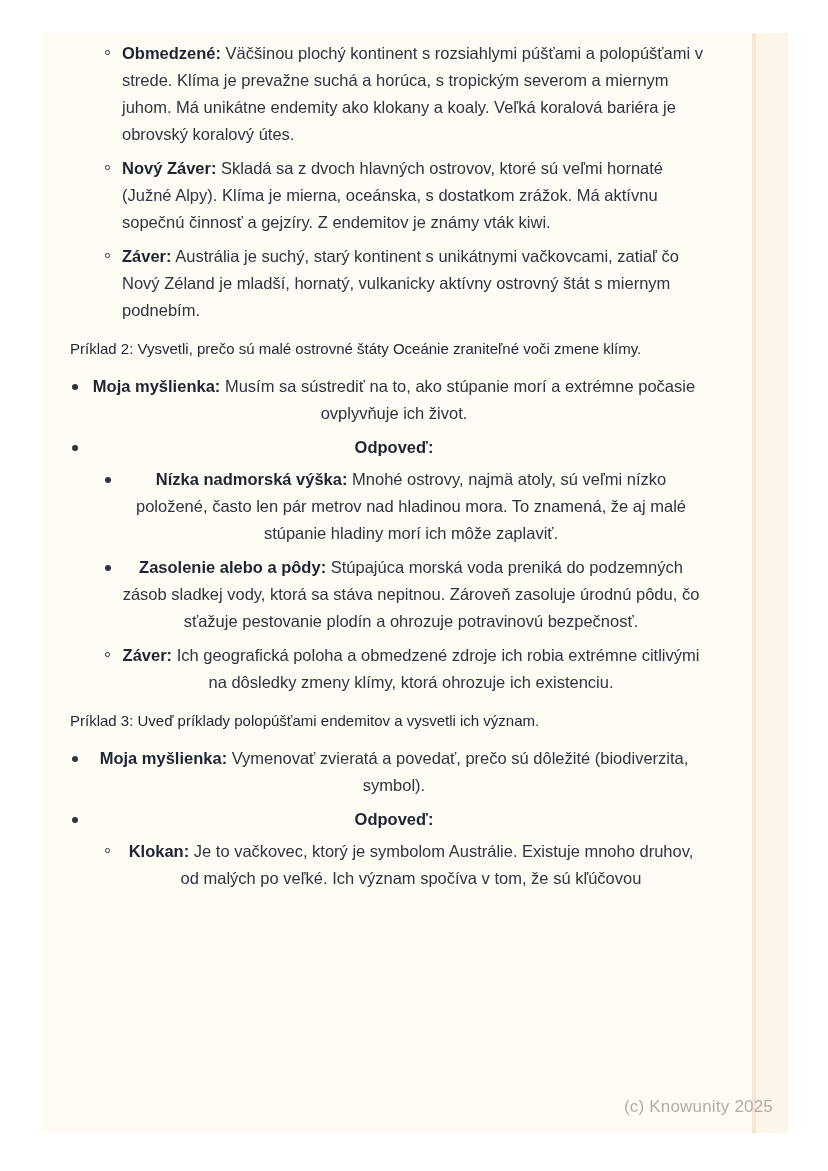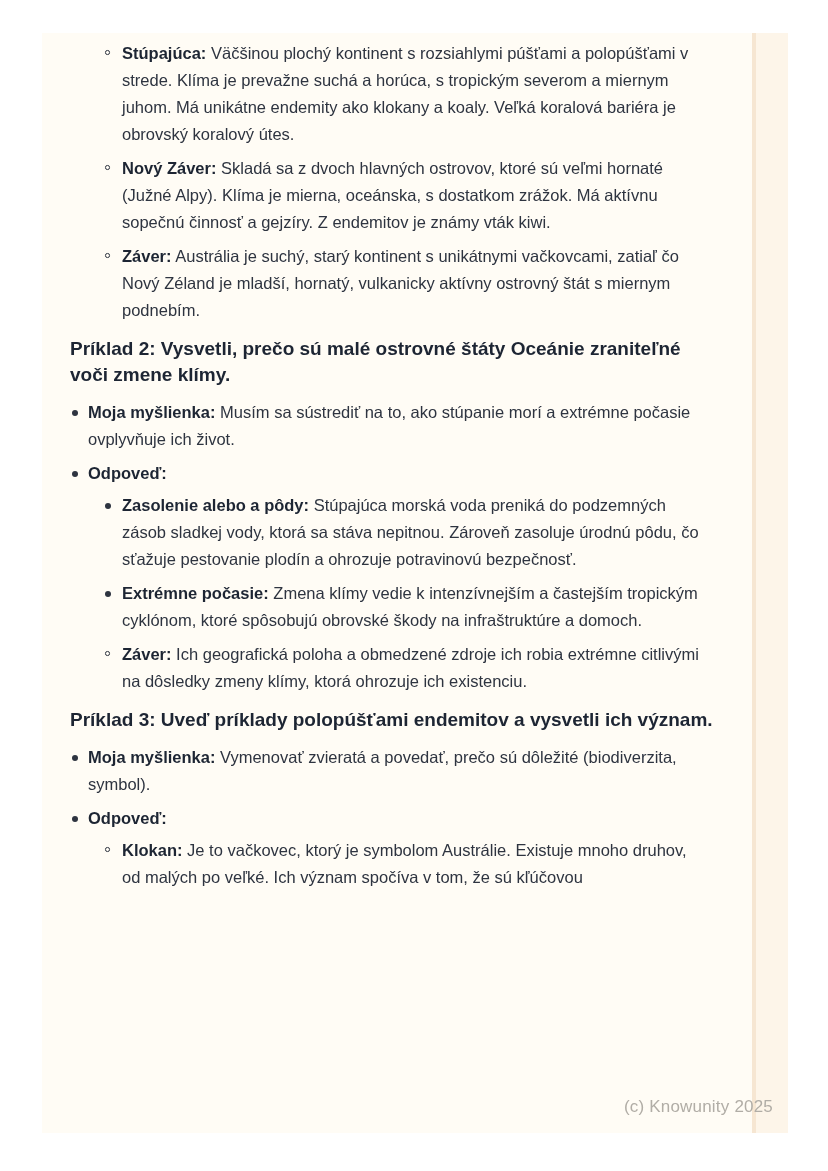--- a/index.html
+++ b/index.html
@@ -26,31 +26,31 @@
   .content {
     position: relative;
     z-index: 1;
     padding: 7px 0 0 28px;
     color: var(--body_text, #2e3440);
     font-size: 16.5px;
     line-height: 27px;
   }
   b, .lbl { font-weight: 700; color: var(--bold_text, #1d2533); }
   h3 {
-    font-size: 19px;
+    font-size: 15px;
     line-height: 26px;
-    font-weight: 700;
+    font-weight: 400;
     color: var(--bold_text, #1d2533);
     max-width: 648px;
     margin: 12px 0 0 0;
   }
   ul { list-style: none; margin: 0; padding: 0; }
   .blk { margin-top: 11px; }
   li { position: relative; margin-bottom: 7px; }
-  .li1 { padding-left: 18px; max-width: 630px; }
+  .li1 { padding-left: 18px; max-width: 630px; text-align: center; }
   .li2 { padding-left: 52px; max-width: 640px; }
   .sub { margin-top: 5px; }
   .bullet {
     position: absolute;
     top: 10.5px;
     width: 6px; height: 6px;
     border-radius: 50%;
     background: var(--body_text, #2e3440);
   }
   .li1 > .bullet { left: 2px; }
@@ -74,21 +74,21 @@
 <body>
 
 <div class="doc-page">
   <div class="edge-strip"></div>
 
   <div class="content">
 
     <ul>
       <li class="li2">
         <span class="bullet hollow"></span>
-        <span class="lbl">Stúpajúca:</span><span> Väčšinou plochý kontinent s rozsiahlymi púšťami a polopúšťami v strede. Klíma je prevažne suchá a horúca, s tropickým severom a miernym juhom. Má unikátne endemity ako klokany a koaly. Veľká koralová bariéra je obrovský koralový útes.</span>
+        <span class="lbl">Obmedzené:</span><span> Väčšinou plochý kontinent s rozsiahlymi púšťami a polopúšťami v strede. Klíma je prevažne suchá a horúca, s tropickým severom a miernym juhom. Má unikátne endemity ako klokany a koaly. Veľká koralová bariéra je obrovský koralový útes.</span>
       </li>
       <li class="li2">
         <span class="bullet hollow"></span>
         <span class="lbl">Nový Záver:</span><span> Skladá sa z dvoch hlavných ostrovov, ktoré sú veľmi hornaté (Južné Alpy). Klíma je mierna, oceánska, s dostatkom zrážok. Má aktívnu sopečnú činnosť a gejzíry. Z endemitov je známy vták kiwi.</span>
       </li>
       <li class="li2">
         <span class="bullet hollow"></span>
         <span class="lbl">Záver:</span><span> Austrália je suchý, starý kontinent s unikátnymi vačkovcami, zatiaľ čo Nový Zéland je mladší, hornatý, vulkanicky aktívny ostrovný štát s miernym podnebím.</span>
       </li>
     </ul>
@@ -99,25 +99,25 @@
       <li class="li1">
         <span class="bullet"></span>
         <span class="lbl">Moja myšlienka:</span><span> Musím sa sústrediť na to, ako stúpanie morí a extrémne počasie ovplyvňuje ich život.</span>
       </li>
       <li class="li1">
         <span class="bullet"></span>
         <span class="lbl">Odpoveď:</span>
         <ul class="sub">
           <li class="li2" style="padding-left:34px">
             <span class="bullet" style="left:17px"></span>
-            <span class="lbl">Zasolenie alebo a pôdy:</span><span> Stúpajúca morská voda preniká do podzemných zásob sladkej vody, ktorá sa stáva nepitnou. Zároveň zasoluje úrodnú pôdu, čo sťažuje pestovanie plodín a ohrozuje potravinovú bezpečnosť.</span>
+            <span class="lbl">Nízka nadmorská výška:</span><span> Mnohé ostrovy, najmä atoly, sú veľmi nízko položené, často len pár metrov nad hladinou mora. To znamená, že aj malé stúpanie hladiny morí ich môže zaplaviť.</span>
           </li>
           <li class="li2" style="padding-left:34px">
             <span class="bullet" style="left:17px"></span>
-            <span class="lbl">Extrémne počasie:</span><span> Zmena klímy vedie k intenzívnejším a častejším tropickým cyklónom, ktoré spôsobujú obrovské škody na infraštruktúre a domoch.</span>
+            <span class="lbl">Zasolenie alebo a pôdy:</span><span> Stúpajúca morská voda preniká do podzemných zásob sladkej vody, ktorá sa stáva nepitnou. Zároveň zasoluje úrodnú pôdu, čo sťažuje pestovanie plodín a ohrozuje potravinovú bezpečnosť.</span>
           </li>
           <li class="li2" style="padding-left:34px">
             <span class="bullet hollow" style="left:17px"></span>
             <span class="lbl">Záver:</span><span> Ich geografická poloha a obmedzené zdroje ich robia extrémne citlivými na dôsledky zmeny klímy, ktorá ohrozuje ich existenciu.</span>
           </li>
         </ul>
       </li>
     </ul>
 
     <h3>Príklad 3: Uveď príklady polopúšťami endemitov a vysvetli ich význam.</h3>

